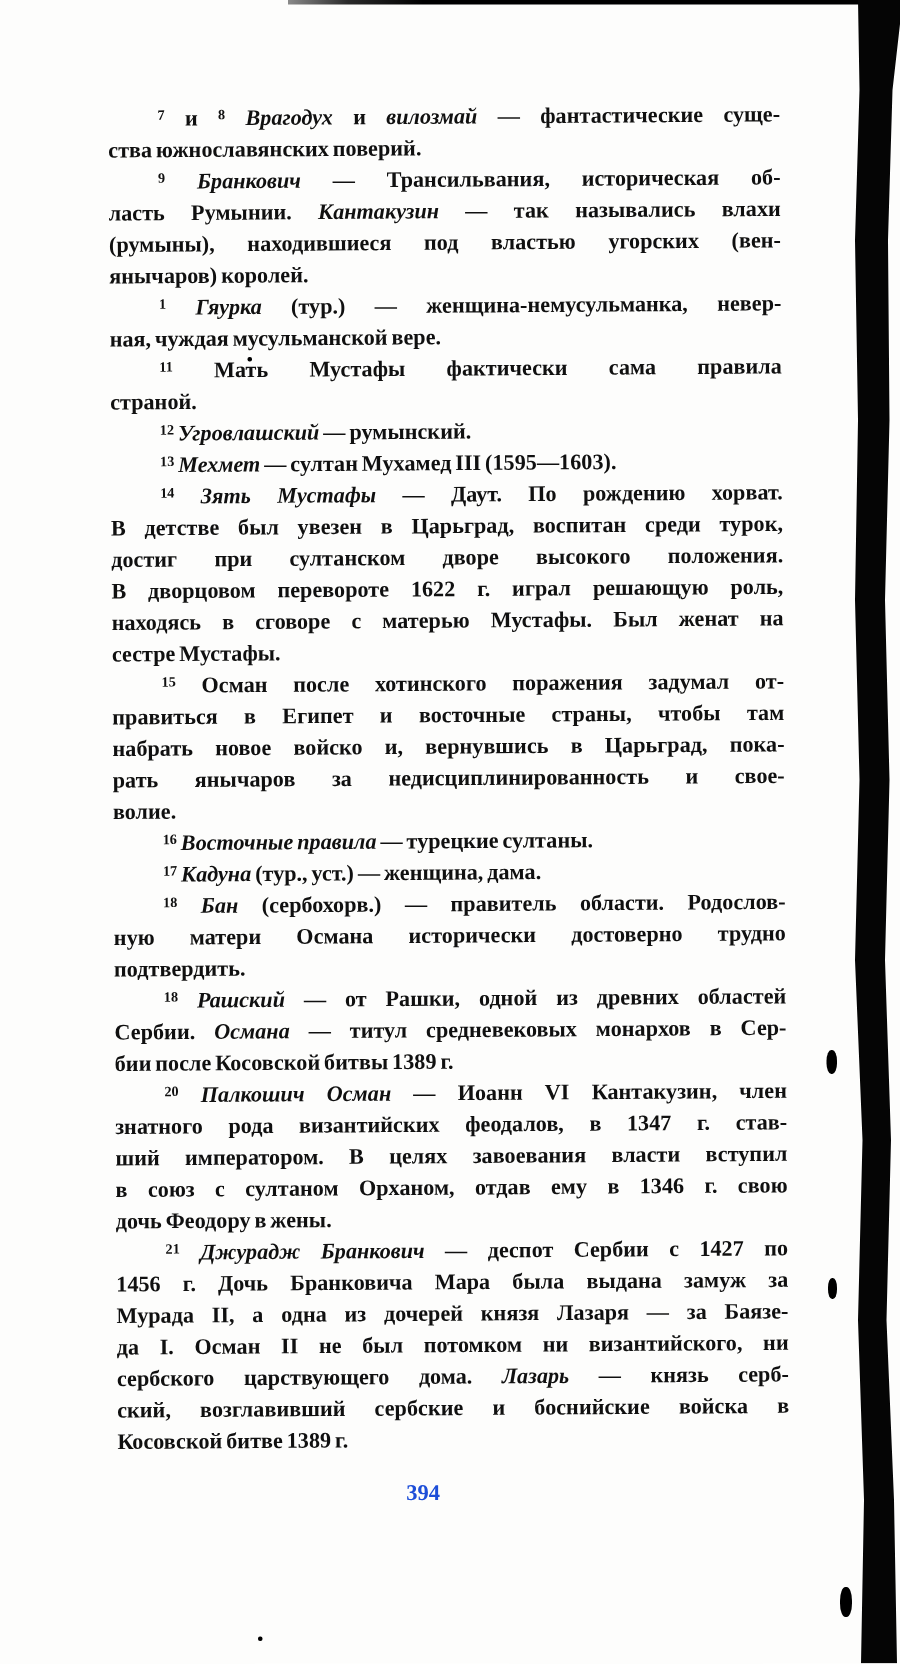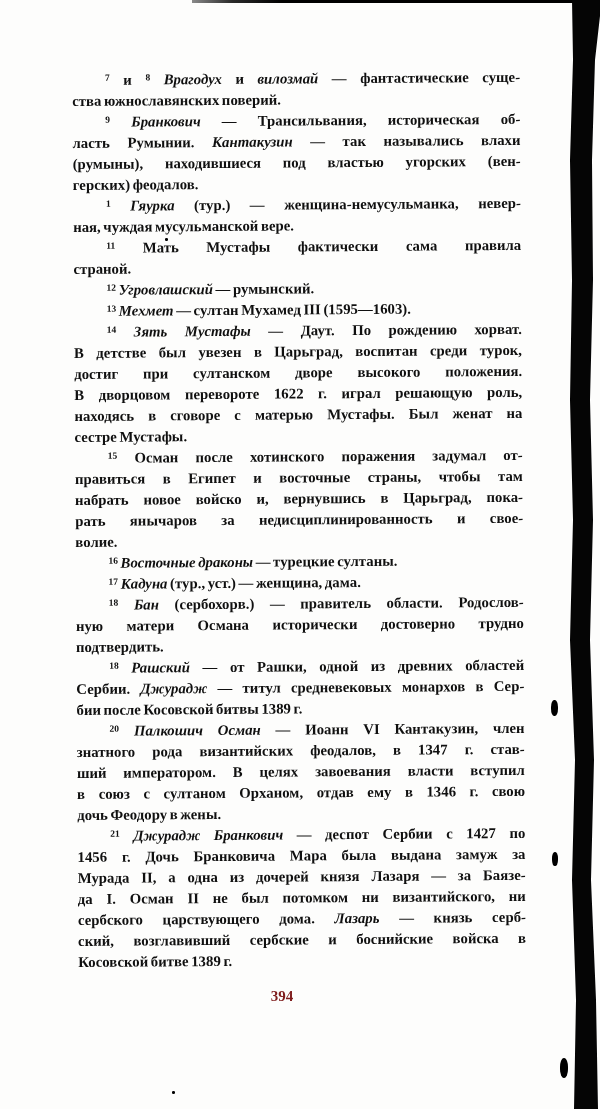--- a/index.html
+++ b/index.html
@@ -46,21 +46,21 @@
     font-weight: bold;
   }
   .it { font-style: italic; }
   .pagenum {
     position: absolute;
     left: 72px; top: 988px; width: 420px;
     text-align: center;
     font-size: 15px;
     font-weight: bold;
     font-family: "Liberation Serif", "DejaVu Serif", serif;
-    color: #7f1d1d;
+    color: #1d4ed8;
   }
   
   .top-edge {
     position: absolute; top: 0; left: 192px; right: 0; height: 3px;
     background: linear-gradient(to right, #8a8a8a 0px, #2a2a2a 40px, #000 90px);
   }
   .binding {
     position: absolute; top: 0; left: 558px; width: 42px; height: 1109px;
     background: #050505;
     clip-path: polygon(
@@ -82,45 +82,45 @@
 <body>
 
 <div class="page">
 
   <div class="notes">
       <div class="line indent"><span class="sup">7</span><span> и </span><span class="sup">8</span><span> </span><span class="it">Врагодух</span><span> и </span><span class="it">вилозмай</span><span> — фантастические суще-</span></div>
       <div class="line last"><span>ства южнославянских поверий.</span></div>
       <div class="line indent"><span class="sup">9</span><span> </span><span class="it">Бранкович</span><span> — Трансильвания, историческая об-</span></div>
       <div class="line"><span>ласть Румынии. </span><span class="it">Кантакузин</span><span> — так назывались влахи</span></div>
       <div class="line"><span>(румыны), находившиеся под властью угорских (вен-</span></div>
-      <div class="line last"><span>герских) феодалов.</span></div>
+      <div class="line last"><span>янычаров) королей.</span></div>
       <div class="line indent"><span class="sup">1</span><span> </span><span class="it">Гяурка</span><span> (тур.) — женщина-немусульманка, невер-</span></div>
       <div class="line last"><span>ная, чуждая мусульманской вере.</span></div>
       <div class="line indent"><span class="sup">11</span><span> Мать Мустафы фактически сама правила</span></div>
       <div class="line last"><span>страной.</span></div>
       <div class="line indent last"><span class="sup">12</span><span> </span><span class="it">Угровлашский</span><span> — румынский.</span></div>
       <div class="line indent last"><span class="sup">13</span><span> </span><span class="it">Мехмет</span><span> — султан Мухамед III (1595—1603).</span></div>
       <div class="line indent"><span class="sup">14</span><span> </span><span class="it">Зять Мустафы</span><span> — Даут. По рождению хорват.</span></div>
       <div class="line"><span>В детстве был увезен в Царьград, воспитан среди турок,</span></div>
       <div class="line"><span>достиг при султанском дворе высокого положения.</span></div>
       <div class="line"><span>В дворцовом перевороте 1622 г. играл решающую роль,</span></div>
       <div class="line"><span>находясь в сговоре с матерью Мустафы. Был женат на</span></div>
       <div class="line last"><span>сестре Мустафы.</span></div>
       <div class="line indent"><span class="sup">15</span><span> Осман после хотинского поражения задумал от-</span></div>
       <div class="line"><span>правиться в Египет и восточные страны, чтобы там</span></div>
       <div class="line"><span>набрать новое войско и, вернувшись в Царьград, пока-</span></div>
       <div class="line"><span>рать янычаров за недисциплинированность и свое-</span></div>
       <div class="line last"><span>волие.</span></div>
-      <div class="line indent last"><span class="sup">16</span><span> </span><span class="it">Восточные драконы</span><span> — турецкие султаны.</span></div>
+      <div class="line indent last"><span class="sup">16</span><span> </span><span class="it">Восточные правила</span><span> — турецкие султаны.</span></div>
       <div class="line indent last"><span class="sup">17</span><span> </span><span class="it">Кадуна</span><span> (тур., уст.) — женщина, дама.</span></div>
       <div class="line indent"><span class="sup">18</span><span> </span><span class="it">Бан</span><span> (сербохорв.) — правитель области. Родослов-</span></div>
       <div class="line"><span>ную матери Османа исторически достоверно трудно</span></div>
       <div class="line last"><span>подтвердить.</span></div>
       <div class="line indent"><span class="sup">18</span><span> </span><span class="it">Рашский</span><span> — от Рашки, одной из древних областей</span></div>
-      <div class="line"><span>Сербии. </span><span class="it">Джурадж</span><span> — титул средневековых монархов в Сер-</span></div>
+      <div class="line"><span>Сербии. </span><span class="it">Османа</span><span> — титул средневековых монархов в Сер-</span></div>
       <div class="line last"><span>бии после Косовской битвы 1389 г.</span></div>
       <div class="line indent"><span class="sup">20</span><span> </span><span class="it">Палкошич Осман</span><span> — Иоанн VI Кантакузин, член</span></div>
       <div class="line"><span>знатного рода византийских феодалов, в 1347 г. став-</span></div>
       <div class="line"><span>ший императором. В целях завоевания власти вступил</span></div>
       <div class="line"><span>в союз с султаном Орханом, отдав ему в 1346 г. свою</span></div>
       <div class="line last"><span>дочь Феодору в жены.</span></div>
       <div class="line indent"><span class="sup">21</span><span> </span><span class="it">Джурадж Бранкович</span><span> — деспот Сербии с 1427 по</span></div>
       <div class="line"><span>1456 г. Дочь Бранковича Мара была выдана замуж за</span></div>
       <div class="line"><span>Мурада II, а одна из дочерей князя Лазаря — за Баязе-</span></div>
       <div class="line"><span>да I. Осман II не был потомком ни византийского, ни</span></div>

